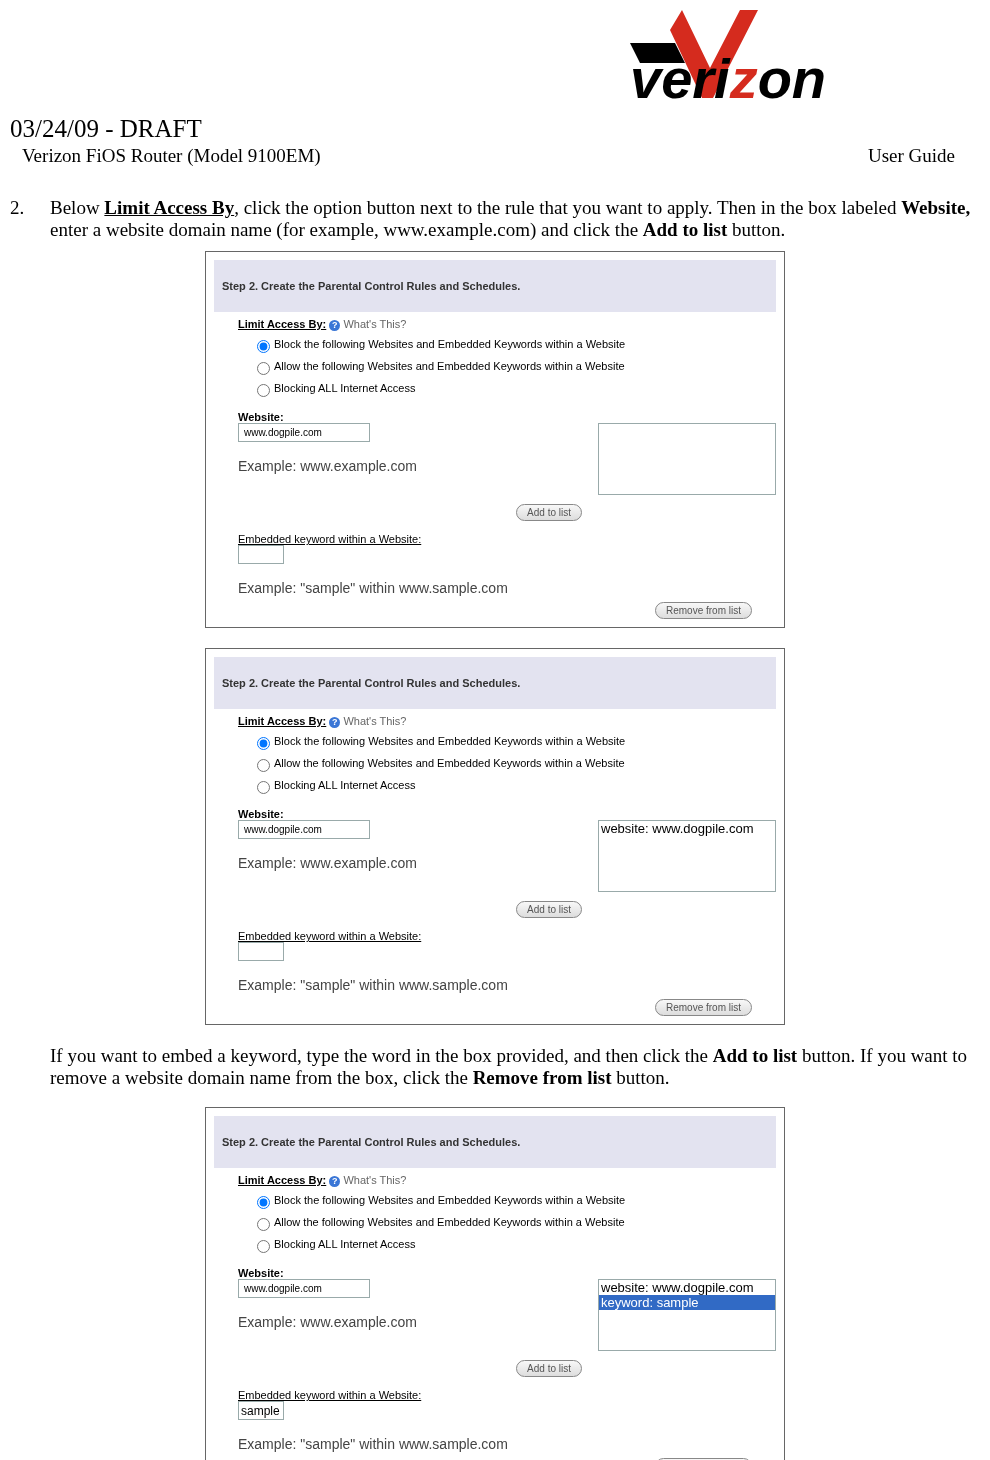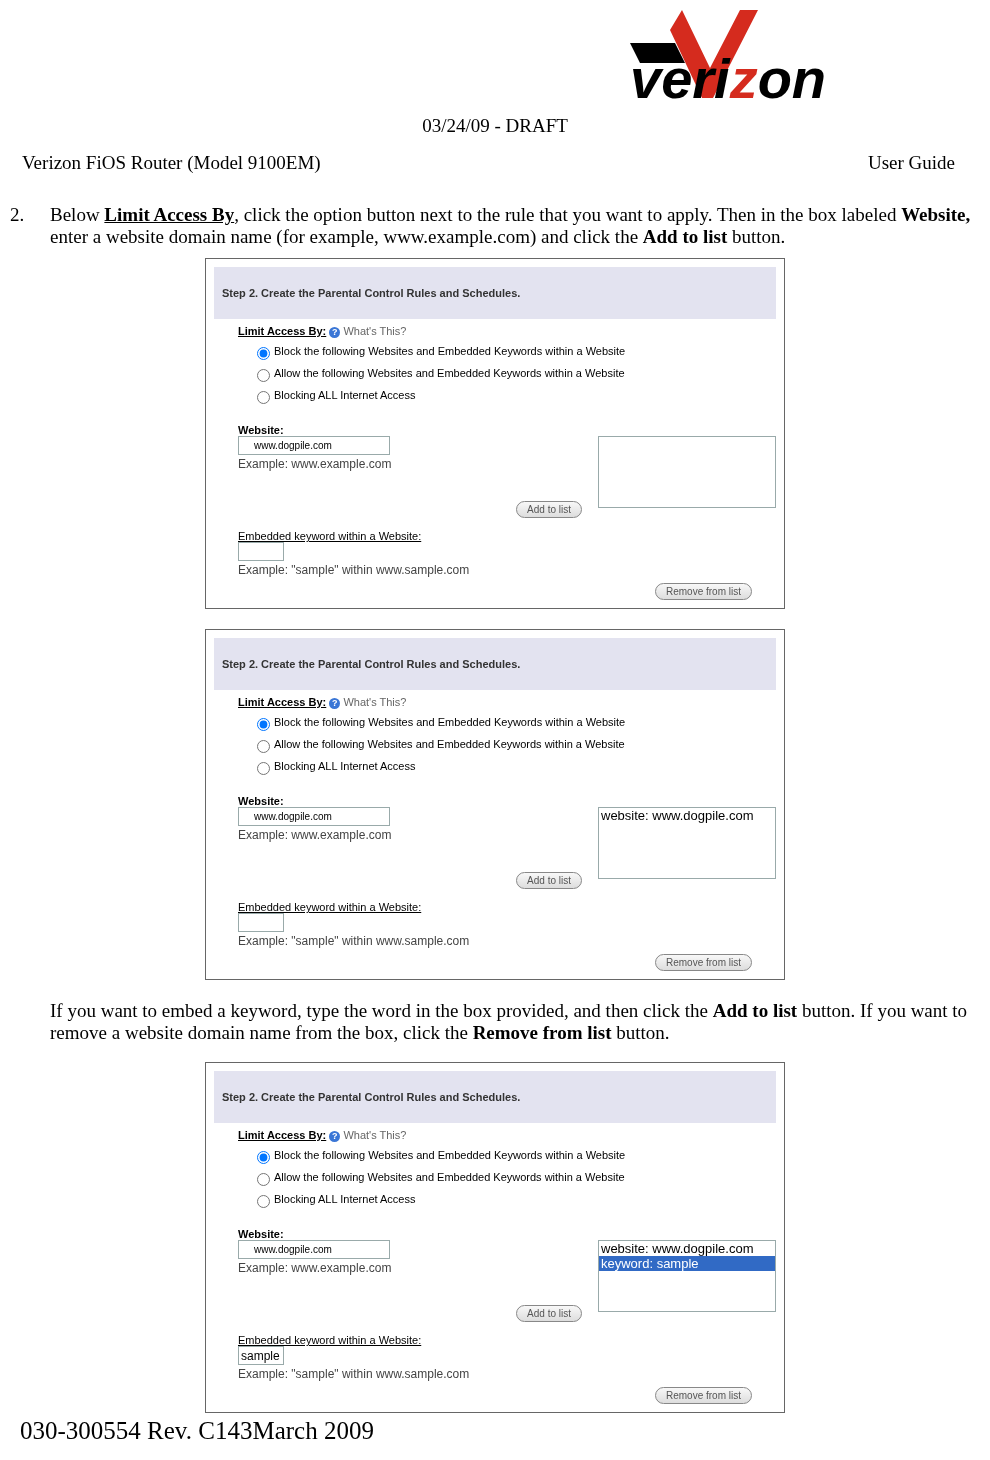--- a/index.html
+++ b/index.html
@@ -11,24 +11,23 @@
     width: 990px;
   }
   .page {
     padding: 10px 10px 10px 10px;
   }
   .logo-row {
     text-align: right;
     padding-right: 60px;
   }
   .draft {
-    font-size: 19px;
+    font-size: 25px;
     margin-top: -10px;
-    margin-bottom: 15px;
-    text-align: center;
+    margin-bottom: 2px;
   }
   .header-row {
     display: flex;
     justify-content: space-between;
     font-size: 19px;
     padding: 0 25px 0 12px;
     margin-bottom: 30px;
   }
   .step-row {
     display: flex;
@@ -94,49 +93,49 @@
     margin-top: 6px;
     font-size: 11px;
   }
   .sc-radio-row input {
     vertical-align: middle;
     margin-right: 4px;
   }
   .sc-website-label {
     margin-left: 24px;
     font-weight: bold;
-    margin-top: 20px;
+    margin-top: 14px;
     font-size: 11px;
   }
   .sc-main {
     display: flex;
     margin-left: 24px;
     gap: 8px;
   }
   .sc-left {
     flex: 1;
   }
   .sc-input {
     width: 120px;
     height: 15px;
     border: 1px solid #9aa;
     font-size: 10px;
-    padding: 1px 15px;
+    padding: 1px 5px;
   }
   .sc-input-wide {
     width: 40px;
     height: 15px;
     border: 1px solid #9aa;
     font-size: 12px;
     padding: 1px 2px;
   }
   .sc-example {
-    font-size: 12px;
+    font-size: 14px;
     color: #444;
-    margin-top: 2px;
+    margin-top: 16px;
   }
   .sc-listbox {
     width: 176px;
     height: 70px;
     border: 1px solid #9aa;
     font-size: 13px;
     overflow-y: scroll;
     background: #fff;
   }
   .sc-listbox .item {

